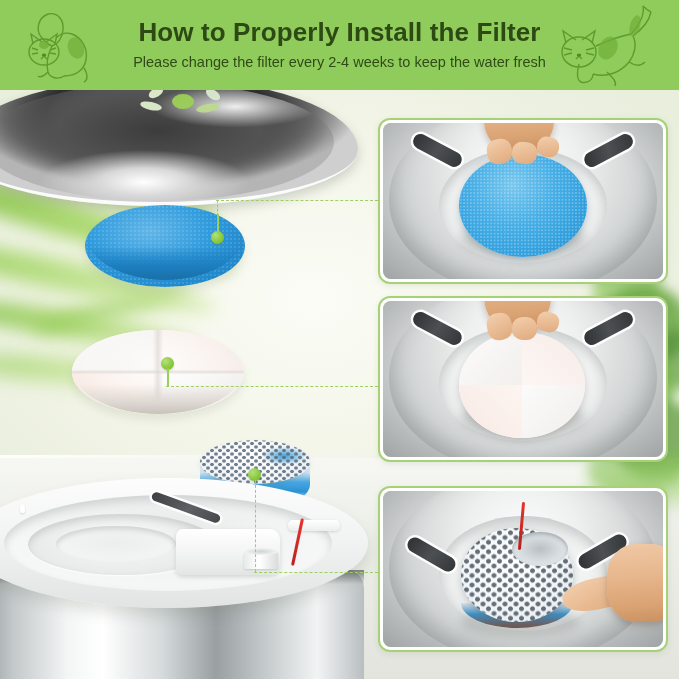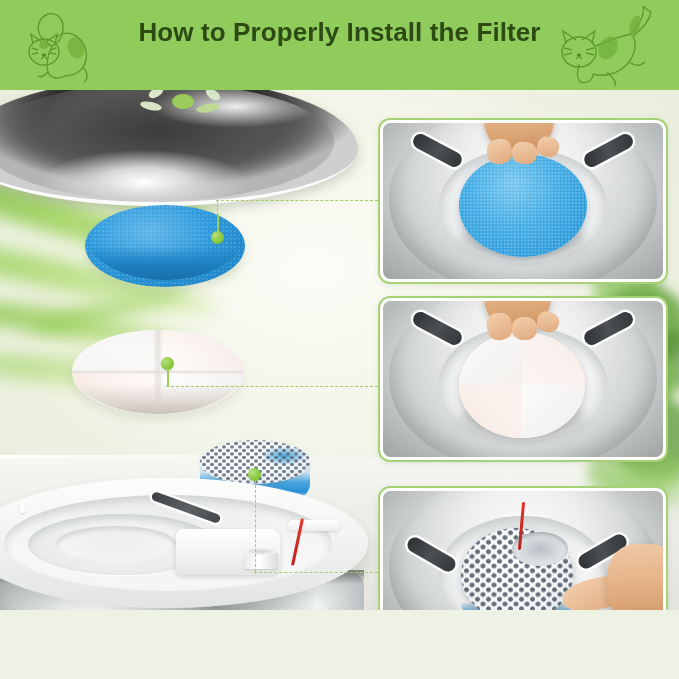--- a/index.html
+++ b/index.html
@@ -1,21 +1,21 @@
 <!DOCTYPE html>
 <html><head>
 <meta charset="utf-8">
 <style>
   html,body{margin:0;padding:0;}
   body{
     width:679px;height:679px;overflow:hidden;
     font-family:"Liberation Sans", sans-serif;
     background:#eef2e4;
   }
-  .stage{position:relative;width:679px;height:610px;overflow:hidden;background:#f2f4e9;}
+  .stage{position:relative;width:679px;height:679px;overflow:hidden;background:#f2f4e9;}
 
   
   .bg-base{position:absolute;inset:0;
     background:
       radial-gradient(ellipse 420px 300px at 46% 44%, #fbfcf6 0%, #f3f5e8 55%, #e9eedd 100%),
       linear-gradient(160deg,#f4f6ea 0%,#eef2e2 45%,#f6f7ef 100%);
   }
   .bg-counter{position:absolute;left:0;right:0;top:455px;bottom:0;
     background:linear-gradient(180deg,#f7f8f3 0%,#eceee8 35%,#e2e4dd 100%);}
   .bg-counter:after{content:"";position:absolute;left:0;right:0;top:0;height:3px;
@@ -323,20 +323,21 @@
         <path d="M30 68 C26 72 22 74 20 72"></path>
         <path d="M66 64 C70 70 70 76 66 78"></path>
       </g>
       <ellipse cx="26" cy="41" rx="5" ry="4" fill="#6fae37" opacity=".75" stroke="none"></ellipse>
       <ellipse cx="58" cy="44" rx="8" ry="11" fill="#6fae37" opacity=".7" stroke="none" transform="rotate(-20 58 44)"></ellipse>
       <ellipse cx="26" cy="51" rx="2.2" ry="1.6" fill="#4f8a24" stroke="none"></ellipse>
     </svg>
 
     <div class="header-text">
       <div class="h-title">How to Properly Install the Filter</div>
+      <div class="h-sub">Please change the filter every 2-4 weeks to keep the water fresh</div>
     </div>
 
     <svg class="cat cat-right" width="118" height="88" viewBox="0 0 118 88">
       <g fill="none" stroke="#5f9a2e" stroke-width="1.4">
         <ellipse cx="28" cy="52" rx="17" ry="15"></ellipse>
         <path d="M15 43 L12 31 L25 40"></path>
         <path d="M41 43 L44 31 L31 40"></path>
         <path d="M21 50 L13 48 M21 53 L13 55 M35 50 L43 48 M35 53 L43 55"></path>
         <path d="M28 56 L25 59 M28 56 L31 59"></path>
         <path d="M28 64 C26 72 26 80 30 82 C36 84 42 80 42 74"></path>

